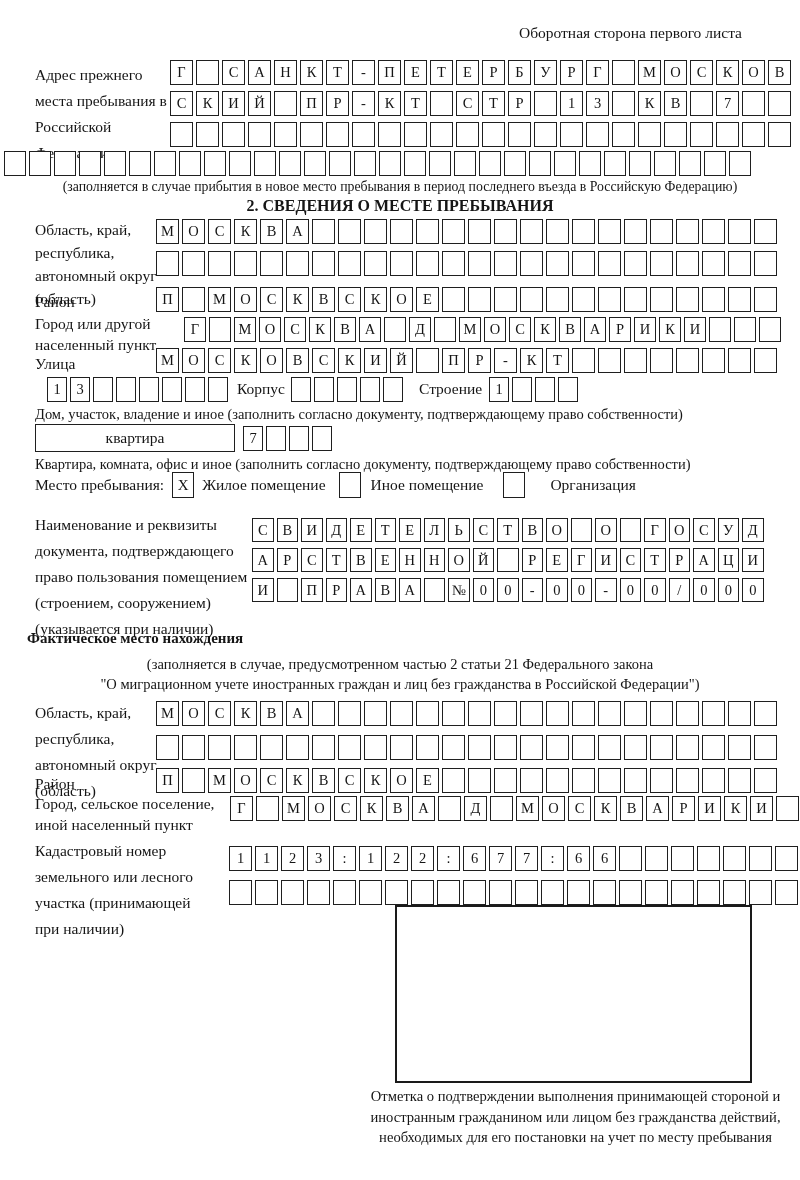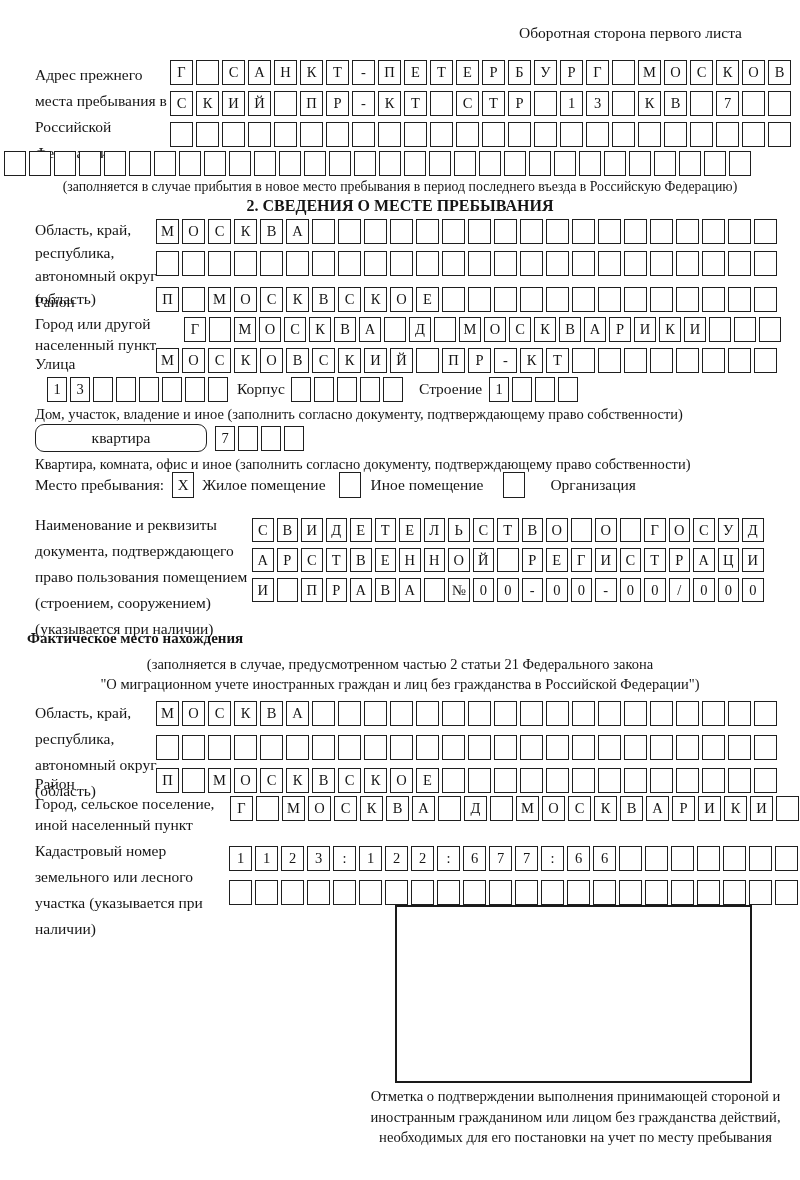--- a/index.html
+++ b/index.html
@@ -311,21 +311,21 @@
     <div class="row w20" style="margin-left:7px;">
         <span class="cell">1</span>
         <span class="cell"></span>
         <span class="cell"></span>
         <span class="cell"></span>
       </div>
   </div>
   <div class="abs smallcap" style="top:406px;left:35px;">Дом, участок, владение и иное (заполнить согласно документу, подтверждающему право собственности)</div>
 
   <div class="abs inlineflex" style="top:424px;left:35px;">
-    <div class="bigbox" style="width:172px;height:28px;border-radius:9px;">квартира</div>
+    <div class="bigbox" style="width:200px;height:28px;">квартира</div>
     <div class="row w20" style="margin-left:8px;">
         <span class="cell">7</span>
         <span class="cell"></span>
         <span class="cell"></span>
         <span class="cell"></span>
       </div>
   </div>
   <div class="abs smallcap" style="top:456px;left:35px;">Квартира, комната, офис и иное (заполнить согласно документу, подтверждающему право собственности)</div>
 
   <div class="abs inlineflex" style="top:472px;left:35px;font-size:15.5px;">
@@ -518,21 +518,21 @@
       <span class="cell">К</span>
       <span class="cell">В</span>
       <span class="cell">А</span>
       <span class="cell">Р</span>
       <span class="cell">И</span>
       <span class="cell">К</span>
       <span class="cell">И</span>
       <span class="cell"></span>
     </div>
 
-  <div class="abs lbl" style="top:838px;left:35px;width:168px;">Кадастровый номер земельного или лесного участка (указывается при наличии)</div>
+  <div class="abs lbl" style="top:838px;left:35px;width:168px;">Кадастровый номер земельного или лесного участка (принимающей при наличии)</div>
   <div class="abs col" style="top:846px;left:229px;gap:9px;">
     <div class="row">
         <span class="cell">1</span>
         <span class="cell">1</span>
         <span class="cell">2</span>
         <span class="cell">3</span>
         <span class="cell">:</span>
         <span class="cell">1</span>
         <span class="cell">2</span>
         <span class="cell">2</span>

